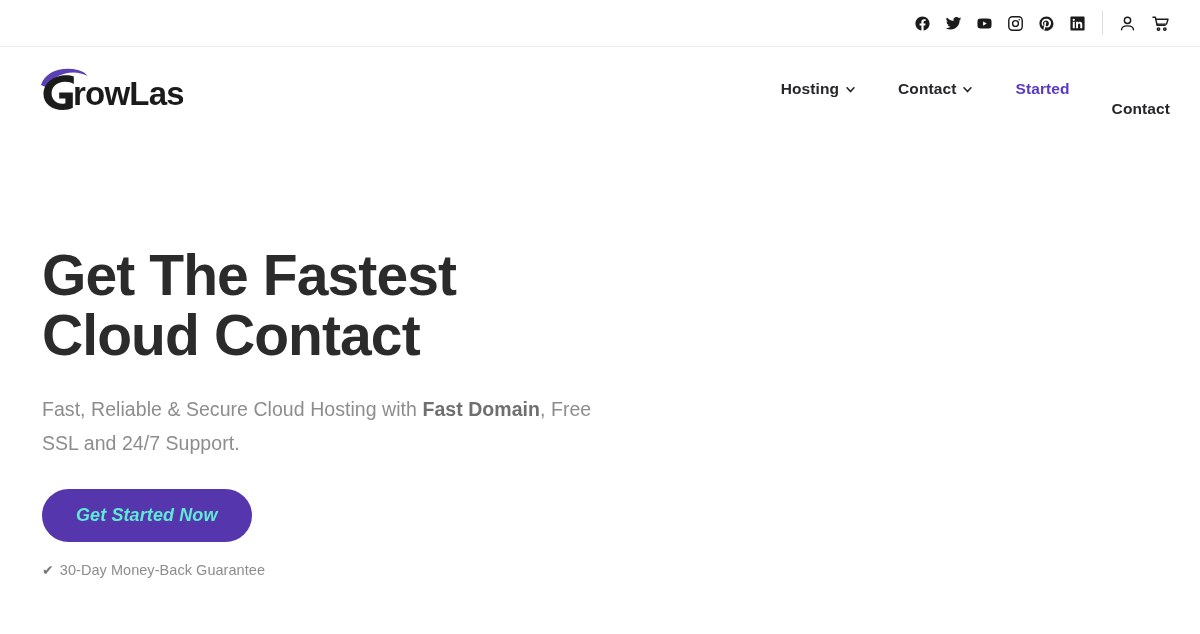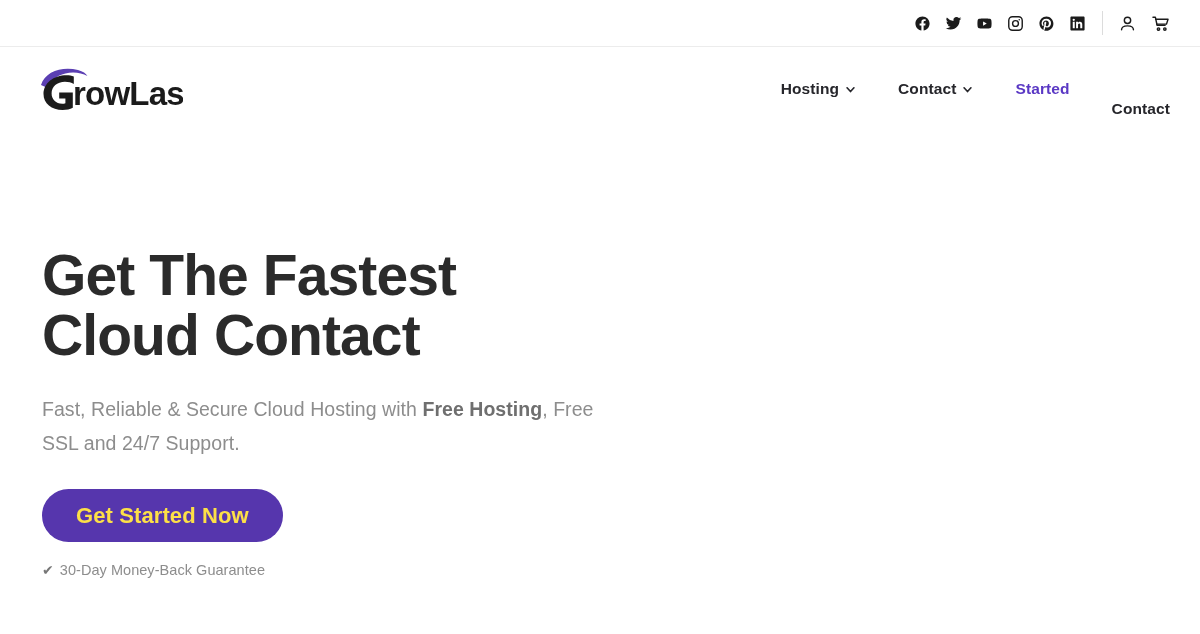--- a/index.html
+++ b/index.html
@@ -157,28 +157,29 @@
   }
 
   .cta-button {
     margin-top: 29px;
     display: inline-flex;
     align-items: center;
     justify-content: center;
     height: 53px;
     padding: 0 34px;
     background: #5636ad;
-    color: #fde047;
-    font-size: 22px;
+    color: #5eead4;
+    font-size: 18px;
     font-weight: 700;
     border: none;
     border-radius: 999px;
     cursor: pointer;
     letter-spacing: 0.1px;
     font-family: "Liberation Sans", sans-serif;
+    font-style: italic;
   }
 
   .guarantee {
     margin-top: 20px;
     font-size: 14.5px;
     color: #8d8d8d;
     display: flex;
     align-items: center;
     gap: 6px;
     letter-spacing: 0.05px;
@@ -307,21 +308,21 @@
     </nav>
   </div>
 
   <div class="hero">
 
     <h1 class="hero-title">
       <span class="line">Get The Fastest</span>
       <span class="line">Cloud Contact</span>
     </h1>
 
-    <p class="hero-sub"><span>Fast, Reliable &amp; Secure Cloud Hosting with </span><span class="strong">Free Hosting</span><span>, Free SSL and 24/7 Support.</span></p>
+    <p class="hero-sub"><span>Fast, Reliable &amp; Secure Cloud Hosting with </span><span class="strong">Fast Domain</span><span>, Free SSL and 24/7 Support.</span></p>
 
     <button class="cta-button">Get Started Now</button>
 
     <div class="guarantee">
       <span class="check">✔</span>
       <span>30-Day Money-Back Guarantee</span>
     </div>
 
   </div>
 

